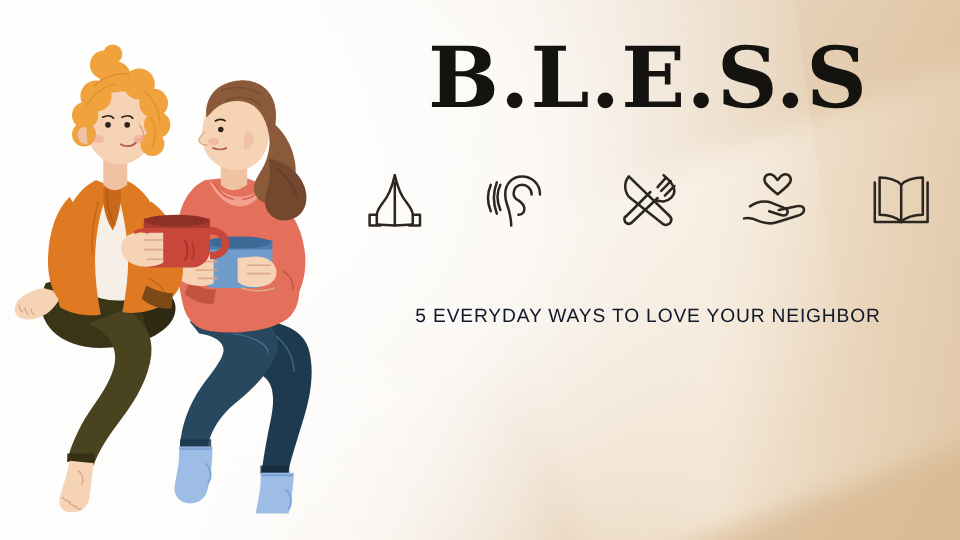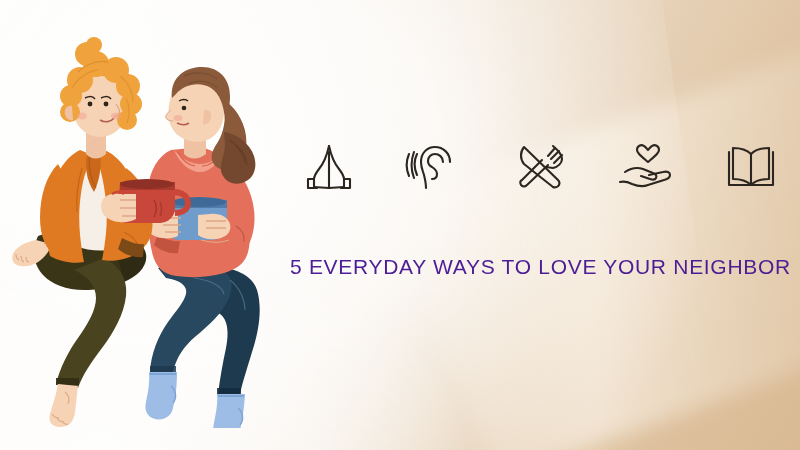--- a/index.html
+++ b/index.html
@@ -121,24 +121,24 @@
   .icon-cell svg { display: block; overflow: visible; }
 
   .subtitle {
     position: absolute;
     top: 252px;
     left: 0;
     width: 500px;
     text-align: center;
     font-family: "Liberation Sans", sans-serif;
     font-weight: 400;
-    font-size: 21px;
+    font-size: 16px;
     line-height: 1.45;
     letter-spacing: 0.7px;
-    color: #4c1d95;
+    color: #0f172a;
   }
   .subtitle .line { display: block; white-space: nowrap; }
 </style>
 </head>
 <body>
 
 <div id="slide">
 
   <div class="bg-base"></div>
   <div class="bg-sheen-a"></div>
@@ -339,20 +339,21 @@
           <path d="M110 166 c-10 -1 -17 4 -17 12 c0 9 7 15 18 16 c7 1 13 -1 17 -3 l0 -25 z" fill="#f7d3b5"></path>
           <path d="M112 172 h16 M112 180 h16 M114 188 h14" stroke="#dca886" stroke-width="1.3" fill="none"></path>
           <path d="M104 166 c4 -3 9 -3 12 0" stroke="#c8463a" stroke-width="2.6" fill="none"></path>
         </g>
       </g>
     </svg>
   </div>
 
   <div class="content">
 
+    <div class="title">B.L.E.S.S</div>
 
     <div class="icon-row">
 
       <div class="icon-cell">
         <svg width="48" height="50" viewBox="0 0 48 50" fill="none" stroke="#2b2620" stroke-width="2.1" stroke-linejoin="round" stroke-linecap="round">
           <path d="M24 4 C22 13 19 21 14 27 C11 31 9 34 9 37 L9 45"></path>
           <path d="M24 4 C26 13 29 21 34 27 C37 31 39 34 39 37 L39 45"></path>
           <path d="M9 37 L3 37 L3 46 L12 46"></path>
           <path d="M39 37 L45 37 L45 46 L36 46"></path>
           <path d="M24 10 L24 46"></path>

